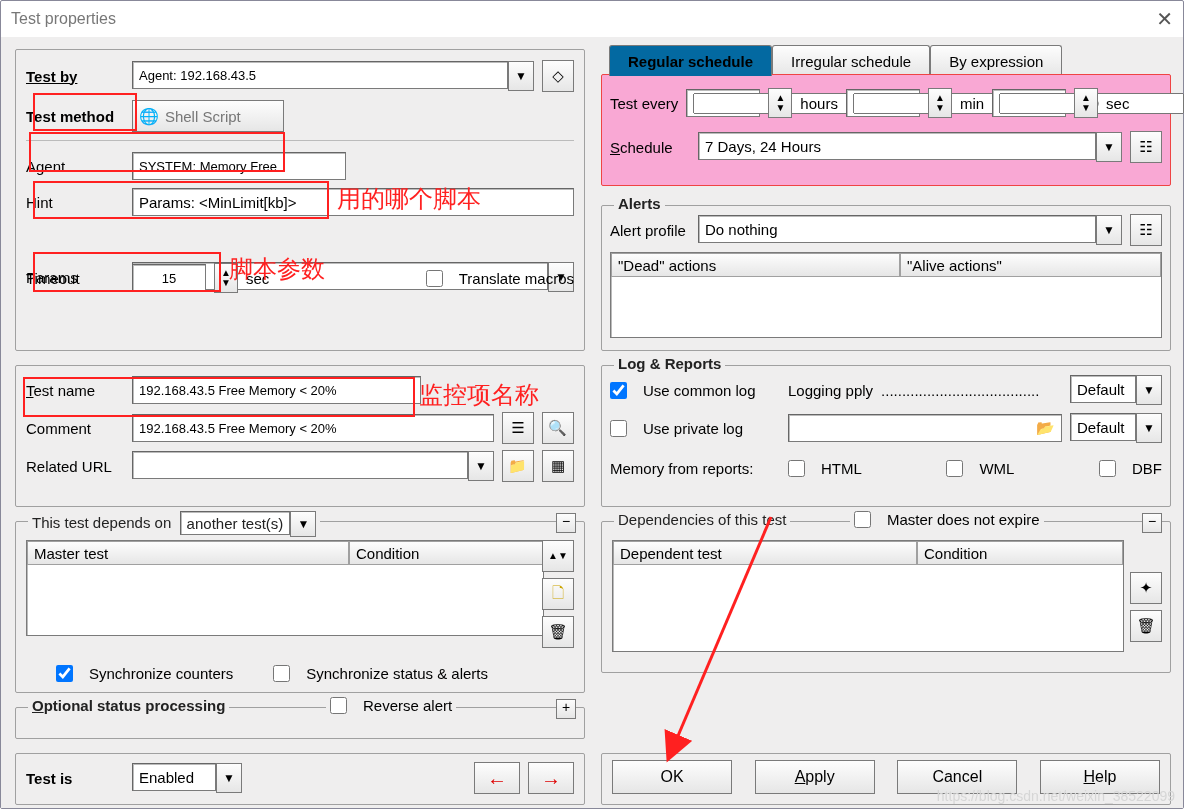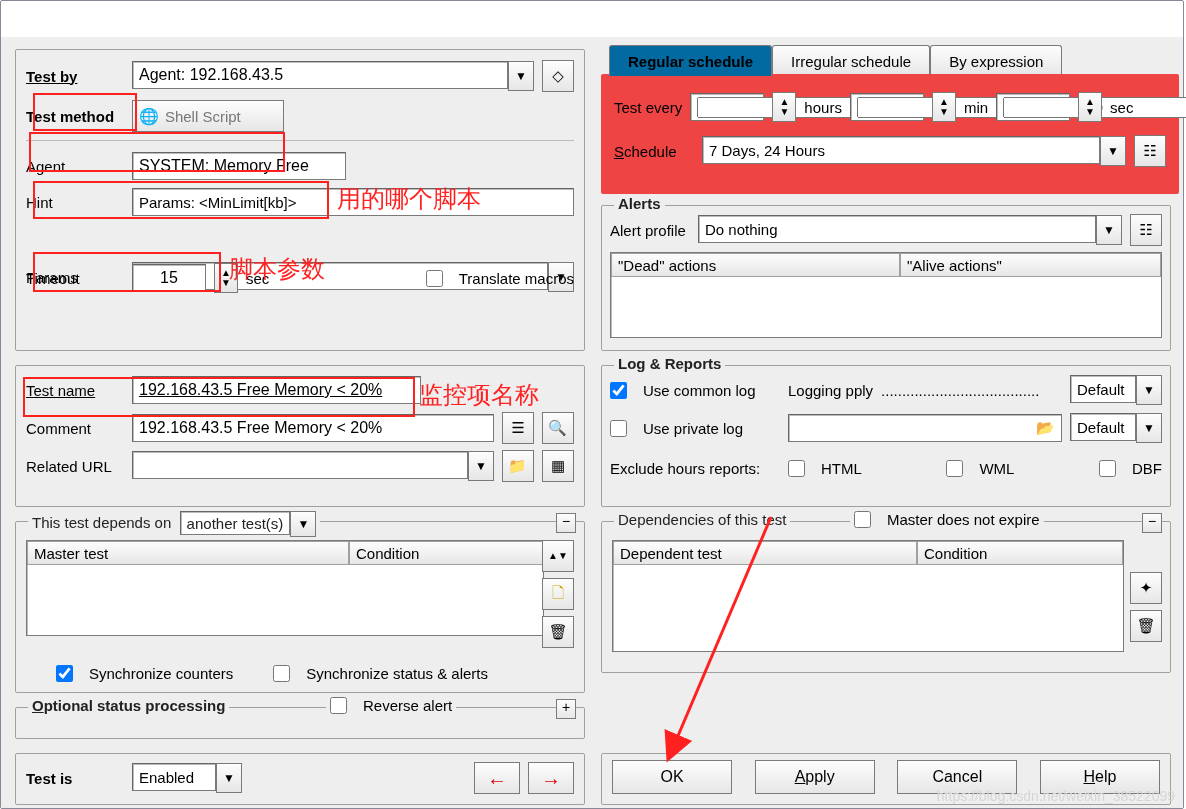--- a/index.html
+++ b/index.html
@@ -19,40 +19,44 @@
   .combo { display:flex; align-items:stretch; }
   .combo .sunken { flex:1 1 auto; }
   .combo-btn , .spin, .icon-btn, .tab, .btn { border:1px solid #7a7a7a; background:linear-gradient(#fdfdfd,#e6e6e6); color:#000; display:flex; align-items:center; justify-content:center; }
   .combo-btn { width:24px; height:28px; font-size:12px;}
   .spin { width:22px; height:28px; font-size:14px; flex-direction:column; line-height:8px;}
   .icon-btn { width:30px; height:30px; font-size:15px; }
   .btn { height:34px; width:120px; font-size:16px;}
   .tab { height:30px; padding:0 18px; font-size:15px; border-bottom:none; border-radius:3px 3px 0 0; position:relative;}
   .tab.active { background:#0369a1; z-index:2;}
   .tabstrip { display:flex; gap:0; position:absolute; }
-  .tabs-body { border:5px solid #ef4444; background:#ef4444; position:absolute; border-radius:2px;}
-  input[type=text].field { all:unset; width:100%; font-family:inherit; font-size:16px;}
+  .tabs-body { border:1px solid #ef4444; background:#f9a8d4; position:absolute; border-radius:2px;}
+  input[type=text].field { all:unset; width:100%; font-family:inherit; font-size:13px;}
   .chk { display:flex; align-items:flex-end; gap:16px; font-size:15px;}
   .chk input { width:17px; height:17px; margin:0;}
   .list { background:#fff; border:1px solid #7a7a7a; box-shadow:inset 1px 1px 0 #bbb; position:absolute;}
   .list-head { display:flex; height:24px;}
   .list-head div { border:1px solid #a0a0a0; background:linear-gradient(#fdfdfd,#e6e6e6); padding:0 6px; font-size:15px; display:flex; align-items:center;}
   .redbox { position:absolute; border:2px solid #ff2020; pointer-events:none; z-index:50;}
   .redtxt { position:absolute; color:#ff2020; font-size:24px; font-family:"Microsoft YaHei",SimSun,sans-serif; z-index:50; white-space:nowrap;}
   .und { text-decoration:underline;}
   .mini { font-size:10px; line-height:10px;}
   svg.arrow { position:absolute; z-index:60; pointer-events:none;}
   .expand-btn { position:absolute; width:18px; height:18px; border:1px solid #7a7a7a; background:linear-gradient(#fdfdfd,#e6e6e6); font-size:14px; line-height:14px; text-align:center;}
   .sep { border-top:1px solid #bbb; position:absolute;}
   .watermark{position:absolute;right:8px;bottom:4px;color:#d6d6d6;font-size:14px;z-index:1;}
 </style>
 </head>
 <body>
 
 <div class="window">
+  <div class="titlebar">
+    <span>Test properties</span>
+    <span class="close-x">✕</span>
+  </div>
   <div class="client">
 
     <div class="watermark">https://blog.csdn.net/weixin_38522099</div>
 
     <div class="col colL">
 
       <fieldset class="box" style="top:12px; height:300px; width:568px;">
         <div class="row" style="top:10px;">
           <label class="lbl"><b class="und">Test by</b></label>
           <div class="combo" style="flex:1">
@@ -107,21 +111,21 @@
           <span>sec</span>
           <div style="flex:1"></div>
           <label class="chk">
               <input type="checkbox" style="">
               <span>Translate macros</span>
             </label>
         </div>
       </fieldset>
 
       <fieldset class="box" style="top:328px; height:140px; width:568px;">
-        <div class="row" style="top:8px;text-decoration:underline;">
+        <div class="row" style="top:8px;">
           <label class="lbl"><span class="und">T</span>est name</label>
           <div class="sunken" style="width:275px">
               <input type="text" class="field" value="192.168.43.5 Free Memory &lt; 20%" style="">
             </div>
         </div>
         <div class="row" style="top:46px;">
           <label class="lbl">Comment</label>
           <div class="sunken" style="flex:1">
               <input type="text" class="field" value="192.168.43.5 Free Memory &lt; 20%" style="">
             </div>
@@ -301,21 +305,21 @@
               <span style="margin-left:auto">📂</span>
             </div>
           <div class="combo" style="width:92px">
             <div class="sunken">
                 <span>Default</span>
               </div>
             <div class="combo-btn">▼</div>
           </div>
         </div>
         <div class="row" style="top:86px;left:8px;right:8px">
-          <span style="width:170px">Exclude hours reports:</span>
+          <span style="width:170px">Memory from reports:</span>
           <label class="chk">
               <input type="checkbox" style="">
               <span>HTML</span>
             </label>
           <div style="flex:1"></div>
           <label class="chk">
               <input type="checkbox" style="">
               <span>WML</span>
             </label>
           <div style="flex:1"></div>

